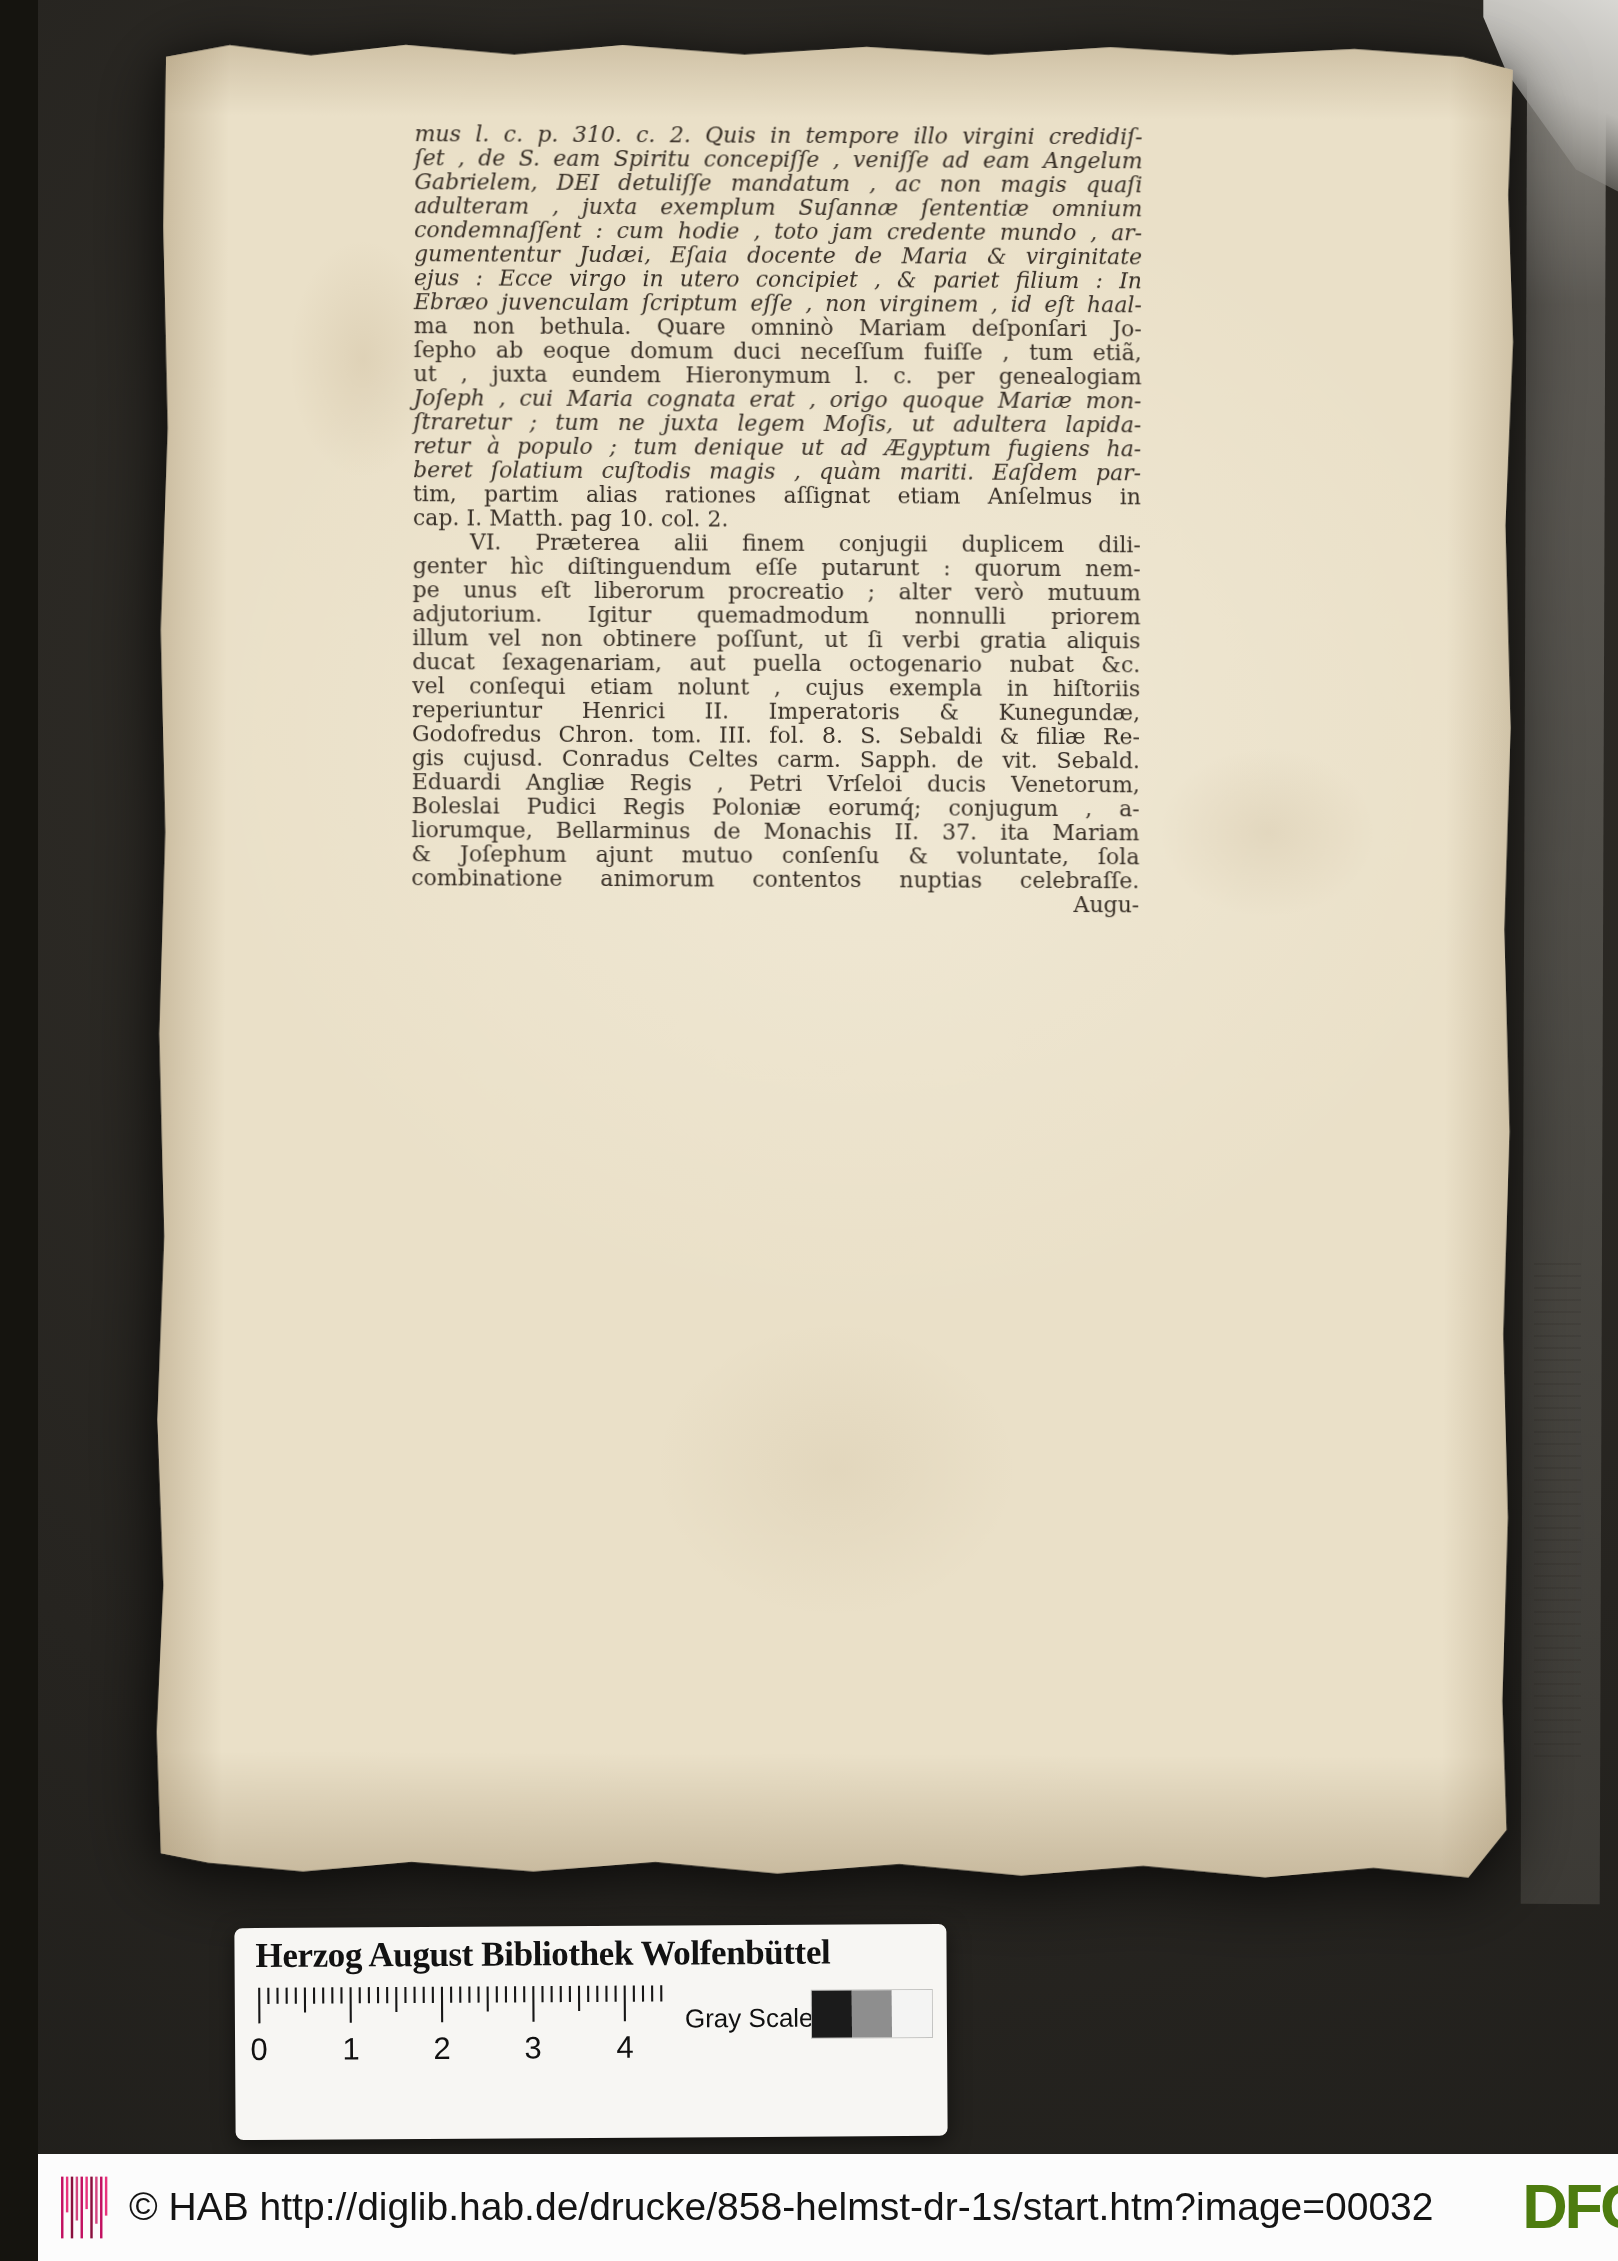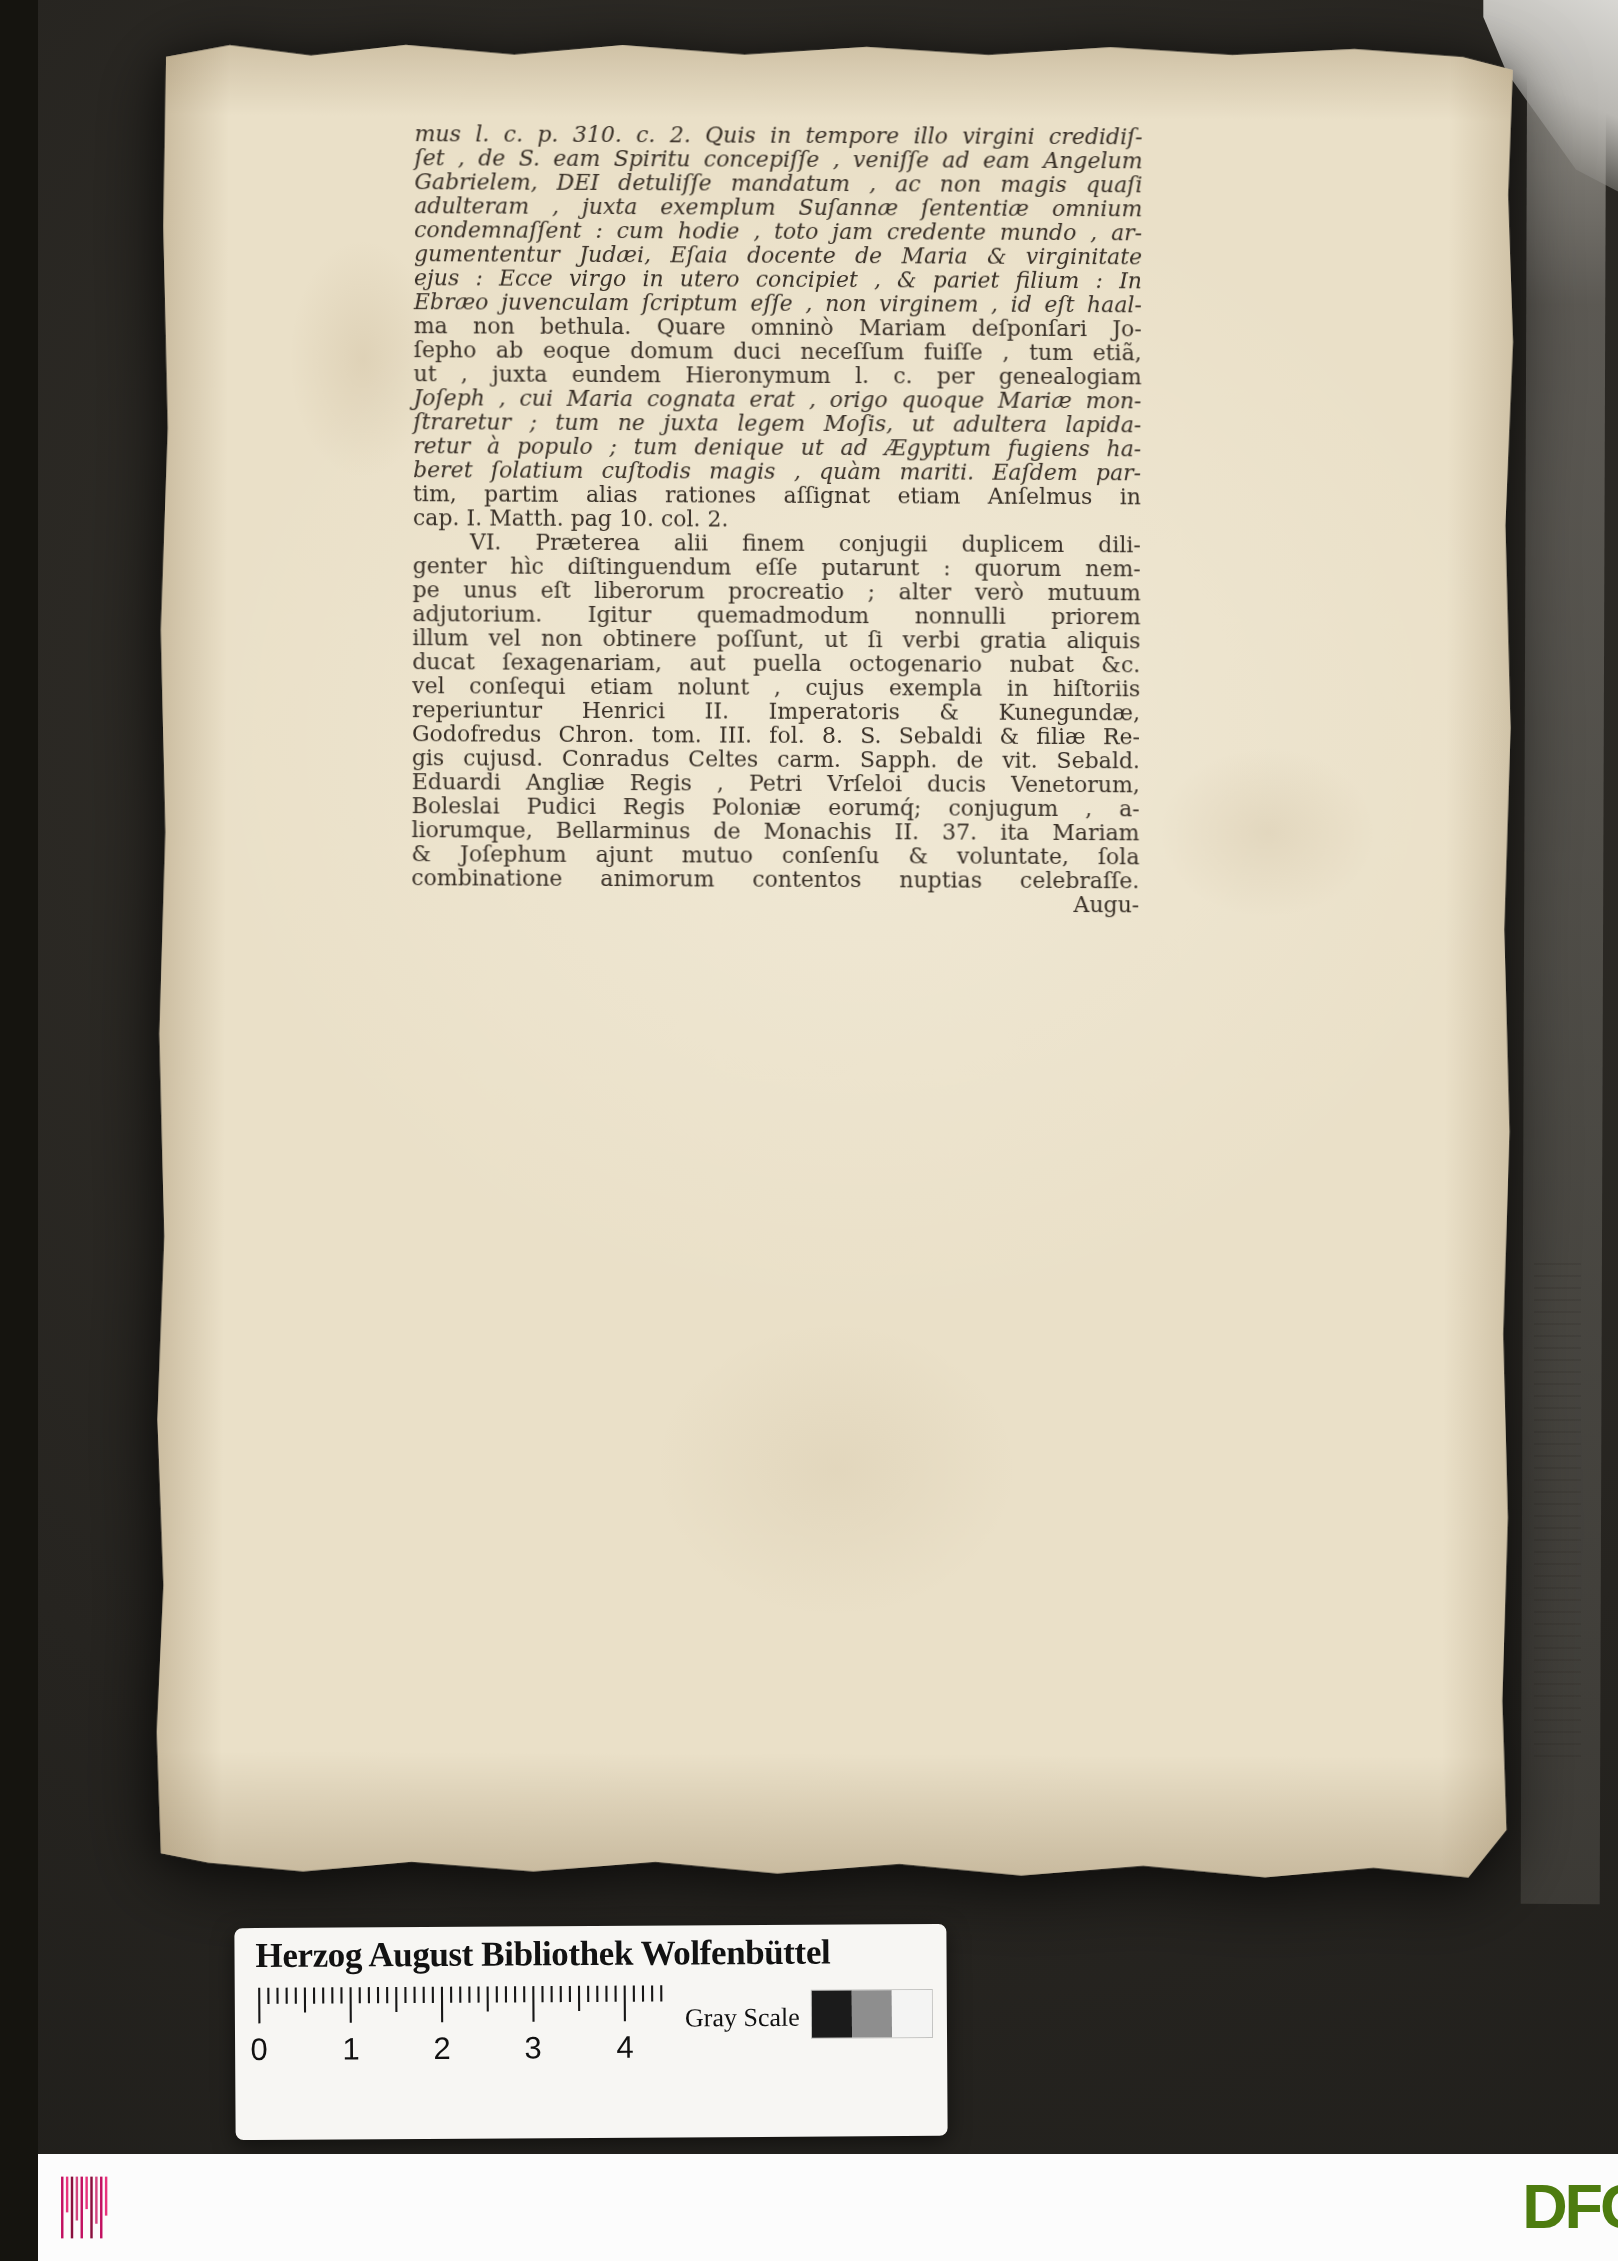--- a/index.html
+++ b/index.html
@@ -76,21 +76,21 @@
     letter-spacing:-0.4px;white-space:nowrap;
   }
   .ruler{position:absolute;left:18px;top:58px;}
   .ruler-num{
     position:absolute;top:104px;width:32px;text-align:center;
     font-family:"Liberation Sans", sans-serif;font-size:31px;color:#111;
   }
   .n0{left:8px;} .n1{left:100px;} .n2{left:191px;} .n3{left:282px;} .n4{left:374px;}
   .grayscale-label{
     position:absolute;left:450px;top:78px;
-    font-family:Liberation Serif, serif;font-size:26px;color:#111;white-space:nowrap;
+    font-family:Liberation Sans, sans-serif;font-size:26px;color:#111;white-space:nowrap;
   }
   .swatches{position:absolute;left:576px;top:65px;display:flex;border:1.6px solid #c2c2c0;}
   .sw{width:40px;height:47px;}
 
   
   .footer{position:absolute;left:0;top:2154px;width:1619px;height:107px;background:#fcfcfc;}
   .colorbars{position:absolute;left:21px;top:21px;}
   .footer-text{
     position:absolute;left:91px;top:31px;
     font-family:"Liberation Sans", sans-serif;font-size:39px;color:#141414;white-space:nowrap;
@@ -183,17 +183,18 @@
         <line x1="16" y1="2" x2="16" y2="78" stroke="#8a0f3e"></line>
         <line x1="22" y1="2" x2="22" y2="56" stroke="#d4447f"></line>
         <line x1="28" y1="2" x2="28" y2="78" stroke="#c21060"></line>
         <line x1="34" y1="2" x2="34" y2="42" stroke="#e8327c"></line>
         <line x1="40" y1="2" x2="40" y2="78" stroke="#8a0f3e"></line>
         <line x1="46" y1="2" x2="46" y2="60" stroke="#d4447f"></line>
         <line x1="52" y1="2" x2="52" y2="78" stroke="#c21060"></line>
         <line x1="58" y1="2" x2="58" y2="50" stroke="#e8327c"></line>
       </g>
     </svg>
+    <div class="footer-text">© HAB http://diglib.hab.de/drucke/858-helmst-dr-1s/start.htm?image=00032</div>
     <div class="dfg" style="color: #4d7c0f;">DFG</div>
   </div>
 
 </div>
 
 
 </body></html>

